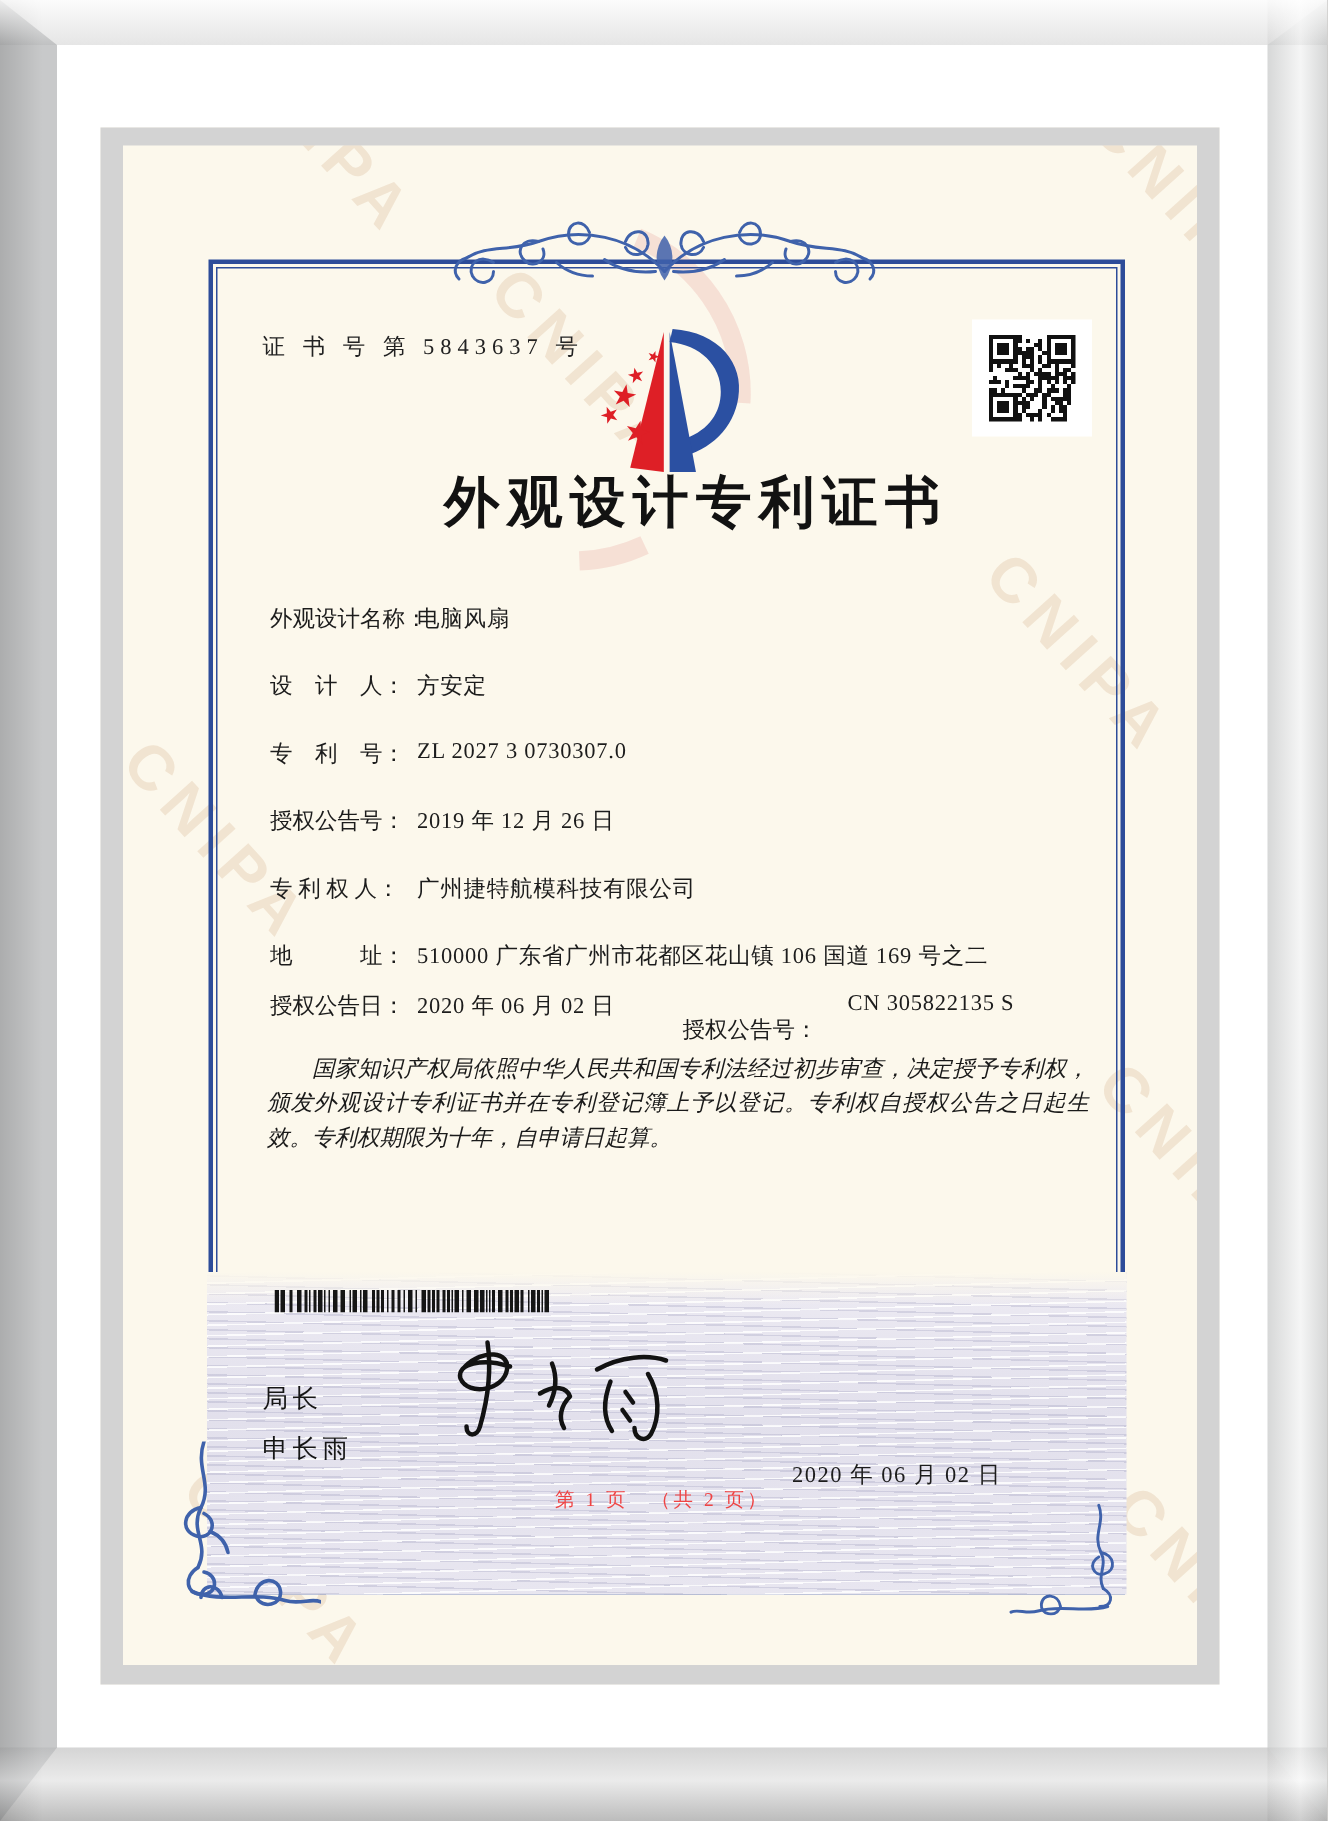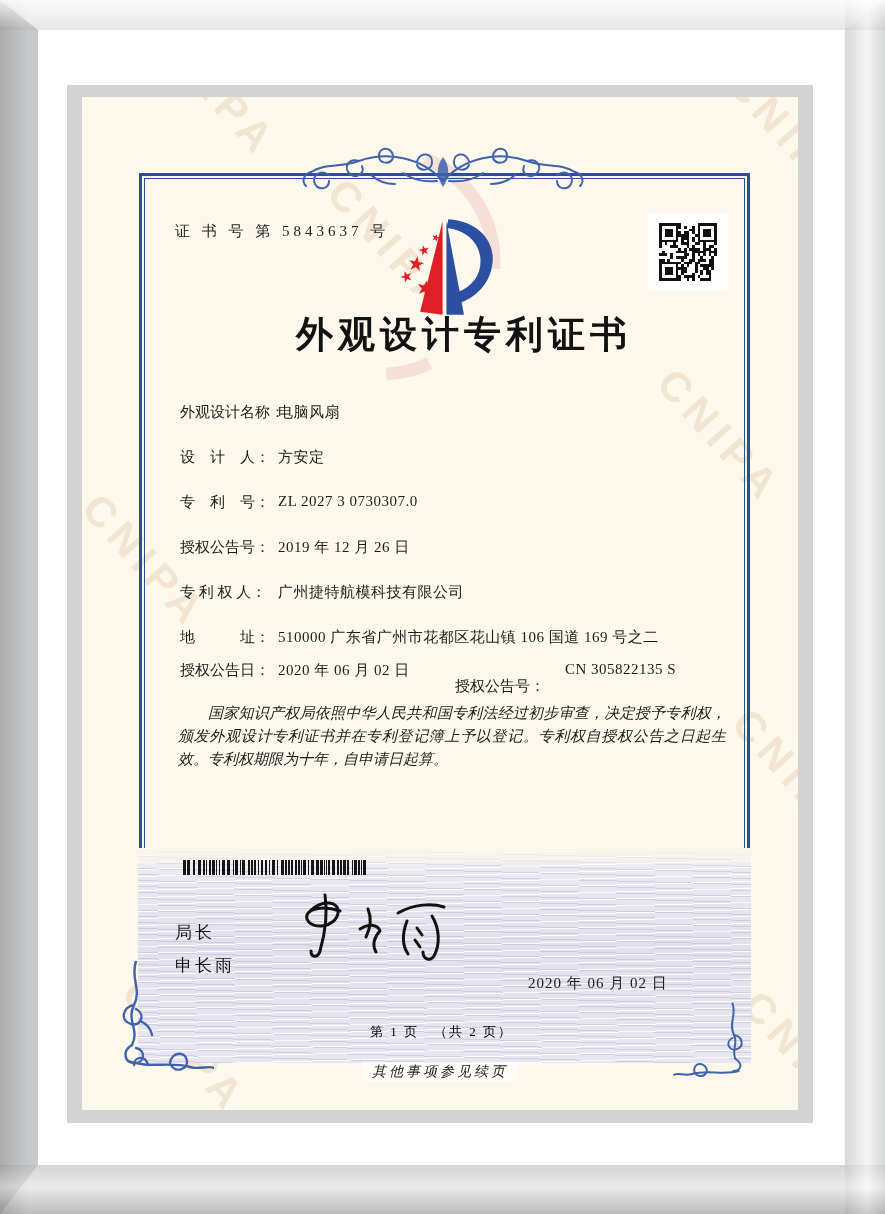--- a/index.html
+++ b/index.html
@@ -47,22 +47,22 @@
   .row .lab2{position:absolute;left:275px;top:16px;}
   .row .val2{position:absolute;left:385px;top:0;letter-spacing:.5px;}
   .paras{position:absolute;left:84px;top:593px;width:572px;font-size:15px;line-height:23px;
          font-style:italic;color:#1a1a1a;text-align:justify;}
   .paras p{margin:12px;text-indent:2em;}
   .barcode{position:absolute;left:101px;top:763px;width:184px;height:15px;}
   .signer{position:absolute;left:93px;font-size:17px;color:#161616;
           font-family:"Liberation Sans","DejaVu Sans",sans-serif;letter-spacing:3px;}
   .signature{position:absolute;left:198px;top:792px;}
   .issue-date{position:absolute;left:446px;top:877px;font-size:15px;letter-spacing:1px;color:#1c1c1c;}
-  .page-info{position:absolute;left:57px;width:605px;top:926px;text-align:center;
-             font-size:13px;letter-spacing:2px;color:#000000;}
+  .page-info{position:absolute;left:57px;width:605px;top:894px;text-align:center;
+             font-size:13px;letter-spacing:2px;color:#ef4444;}
   .footnote{position:absolute;left:0;right:0;top:966px;text-align:center;font-size:14px;
             font-style:italic;color:#1a1a1a;letter-spacing:3px;}
   .footnote span{background:rgba(255,255,255,.65);padding:2px 10px;}
   .qr-box{position:absolute;left:566px;top:116px;width:80px;height:78px;background:#fff;
           display:flex;align-items:center;justify-content:center;}
   .logo{position:absolute;left:306px;top:121px;}
 </style>
 </head>
 <body>
 
@@ -503,18 +503,15 @@
         <path d="M118,24 C134,15 152,14 164,18"></path>
         <path d="M127,32 C122,45 122,56 128,65"></path>
         <path d="M152,27 C160,40 160,56 154,67 C150,73 143,70 143,63"></path>
         <path d="M137,39 L142,46"></path>
         <path d="M135,51 L140,58"></path>
       </g>
     </svg>
 
     <div class="issue-date">2020 年 06 月 02 日</div>
     <div class="page-info">第 1 页　（共 2 页）</div>
-    <div class="footnote">
-      <span>其他事项参见续页</span>
-    </div>
 
   </div>
 </div>
 
 </body></html>

